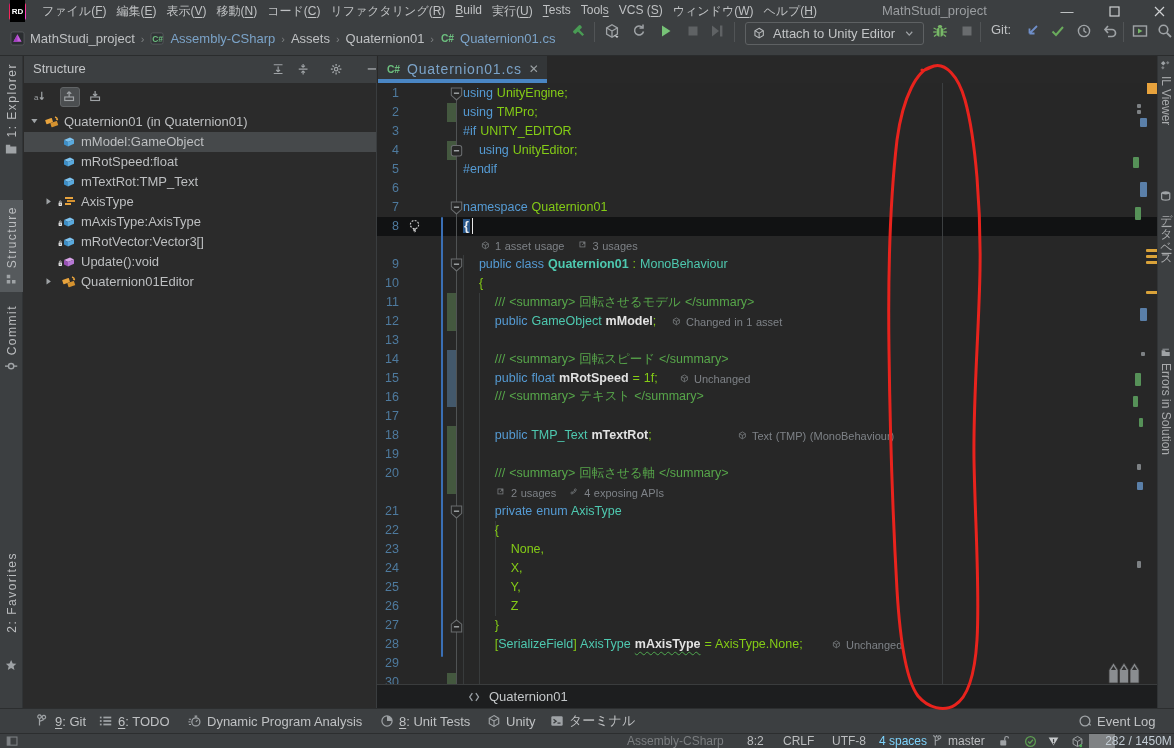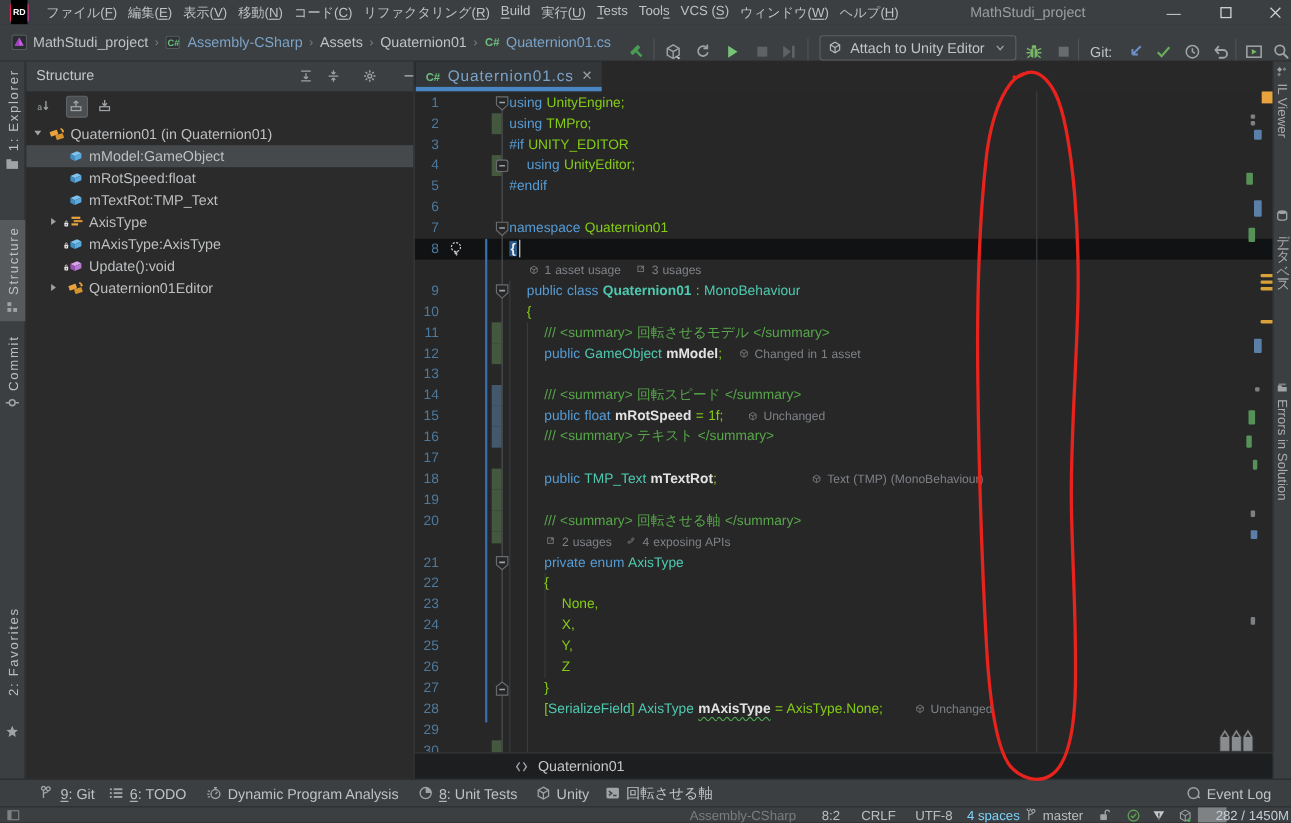--- a/index.html
+++ b/index.html
@@ -19,21 +19,21 @@
   #win-title { position:absolute; left:882px; top:0; line-height:22px;
     font-size:13px; color:#9b9ea1; pointer-events:none; }
   .winbtn { position:absolute; top:0; width:30px; height:22px; color:#cfd1d3; font-size:13px;
     display:flex; align-items:center; justify-content:center; }
 
   #navbar { left:0; top:22px; width:1174px; height:34px; background:#3c3f41; border-bottom:1px solid #2a2c2d; }
   #crumbs { position:absolute; left:10px; top:0; height:33px; display:flex; align-items:center; }
   .crumb { display:flex; align-items:center; font-size:13px; color:#bfc1c3; white-space:nowrap; }
   .crumb .sep { color:#7d8082; margin:0 6px; font-size:11px; }
   .crumb .ci { margin-right:5px; display:flex; }
-  .toolgroup { position:absolute; top:0; height:33px; display:flex; align-items:flex-end; }
+  .toolgroup { position:absolute; top:0; height:33px; display:flex; align-items:flex-start; }
   .tbicon { width:17px; height:17px; display:flex; align-items:center; justify-content:center; }
   .tsep { width:1px; height:20px; background:#515456; }
   #attach-btn { display:flex; align-items:center; height:23px; border:1px solid #5e6163; border-radius:3px;
     padding:0 7px; color:#c2c4c6; font-size:13px; }
   #attach-btn .chev { margin-left:9px; }
 
   
   #lstripe { left:0; top:56px; width:23px; height:652px; background:#3c3f41; border-right:1px solid #313436; }
   .stripe-btn { position:absolute; left:0; width:23px; display:flex; flex-direction:column; align-items:center; }
   .vlabel-l { writing-mode:vertical-rl; transform:rotate(180deg); font-size:12px; letter-spacing:1.5px; color:#bcbec0; white-space:nowrap; }
@@ -539,20 +539,39 @@
             </svg>
           </span>
           <span class="ticon" style="left:34px;top:6px">
             <svg width="9" height="9" viewBox="0 0 16 16" style="display:block">
               <rect x="1" y="8" width="6" height="6" rx="1" fill="#e6e6e6"></rect>
               <path d="M2.5 8 V6.5 a1.5 1.5 0 0 1 3 0 V8" stroke="#e6e6e6" stroke-width="1.2" fill="none"></path>
               <rect x="3.2" y="10" width="1.6" height="2.2" fill="#4a4a4a"></rect>
             </svg>
           </span>
           <span class="tlabel" style="left:57px">mAxisType:AxisType</span>
+        </div>
+        <div class="trow">
+          <span class="ticon" style="left:37px;top:2px">
+            <svg width="16" height="16" viewBox="0 0 16 16" style="display:block">
+              <g>
+                <path d="M3 6 L9 3.4 L13 5.4 L7 8 Z" fill="#7ec3f0"></path>
+                <path d="M3 6 L7 8 L7 12.4 L3 10.4 Z" fill="#3f8fc7"></path>
+                <path d="M7 8 L13 5.4 L13 9.8 L7 12.4 Z" fill="#5aaade"></path>
+              </g>
+            </svg>
+          </span>
+          <span class="ticon" style="left:34px;top:6px">
+            <svg width="9" height="9" viewBox="0 0 16 16" style="display:block">
+              <rect x="1" y="8" width="6" height="6" rx="1" fill="#e6e6e6"></rect>
+              <path d="M2.5 8 V6.5 a1.5 1.5 0 0 1 3 0 V8" stroke="#e6e6e6" stroke-width="1.2" fill="none"></path>
+              <rect x="3.2" y="10" width="1.6" height="2.2" fill="#4a4a4a"></rect>
+            </svg>
+          </span>
+          <span class="tlabel" style="left:57px">mRotVector:Vector3[]</span>
         </div>
         <div class="trow">
           <span class="ticon" style="left:37px;top:2px">
             <svg width="16" height="16" viewBox="0 0 16 16" style="display:block">
               <g>
                 <path d="M3 6 L9 3.4 L13 5.4 L7 8 Z" fill="#d8a3e8"></path>
                 <path d="M3 6 L7 8 L7 12.4 L3 10.4 Z" fill="#9952b5"></path>
                 <path d="M7 8 L13 5.4 L13 9.8 L7 12.4 Z" fill="#b678d4"></path>
               </g>
             </svg>
@@ -920,21 +939,21 @@
         <span>Unity</span>
       </div>
       <div class="bb-item" style="left: 550px;">
         <span class="bicon">
           <svg width="14" height="14" viewBox="0 0 16 16" style="display:block">
             <rect x="1.5" y="2.5" width="13" height="11" rx="1.5" fill="#9fa3a6"></rect>
             <path d="M4 6 L7 8.2 L4 10.4" stroke="#3c3f41" stroke-width="1.5" fill="none"></path>
             <line x1="8.5" y1="10.4" x2="12" y2="10.4" stroke="#3c3f41" stroke-width="1.5"></line>
           </svg>
         </span>
-        <span>回転させる軸</span>
+        <span>ターミナル</span>
       </div>
       <div class="bb-item" style="left: 1078px;">
         <span class="bicon">
           <svg width="14" height="14" viewBox="0 0 16 16" style="display:block">
             <circle cx="8" cy="8" r="5.6" fill="none" stroke="#9fa3a6" stroke-width="1.5"></circle>
             <path d="M12.5 11 L14.5 13" stroke="#9fa3a6" stroke-width="1.5"></path>
           </svg>
         </span>
         <span>Event Log</span>
       </div>

